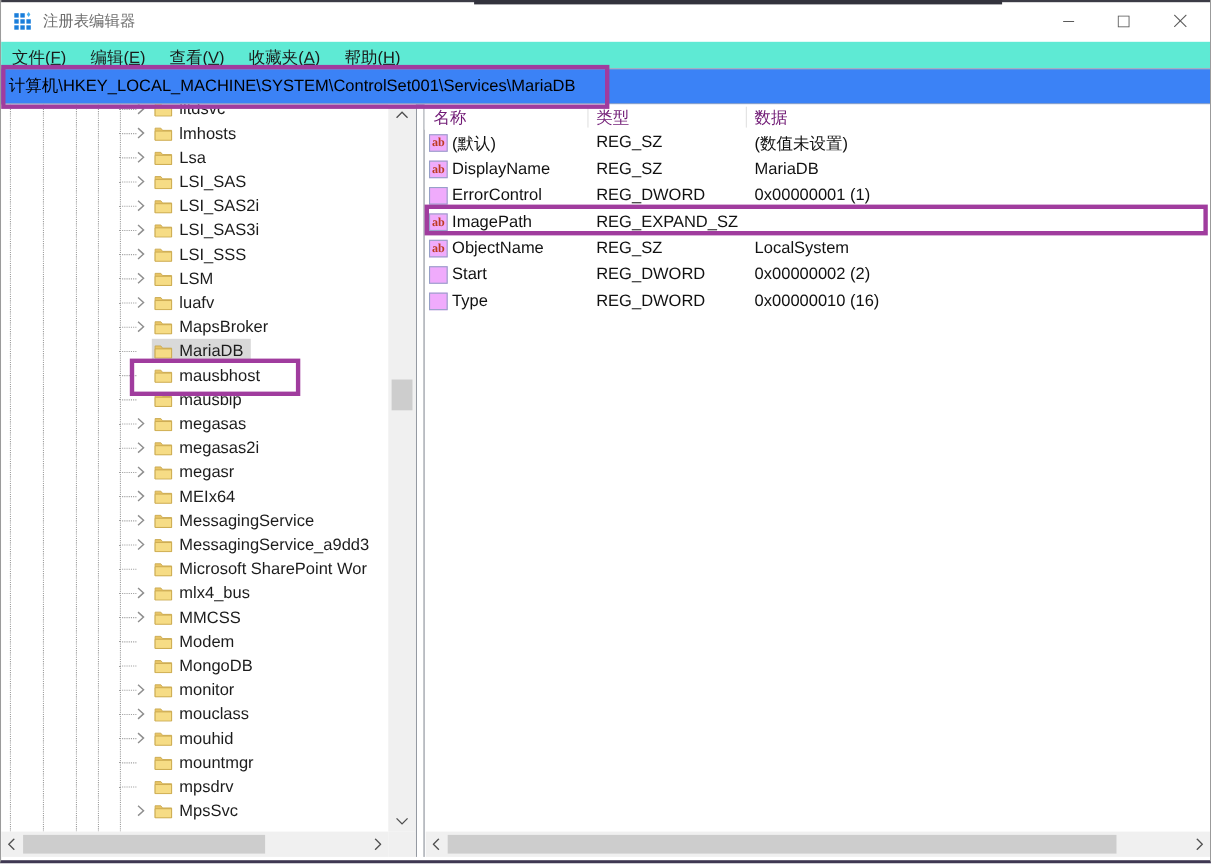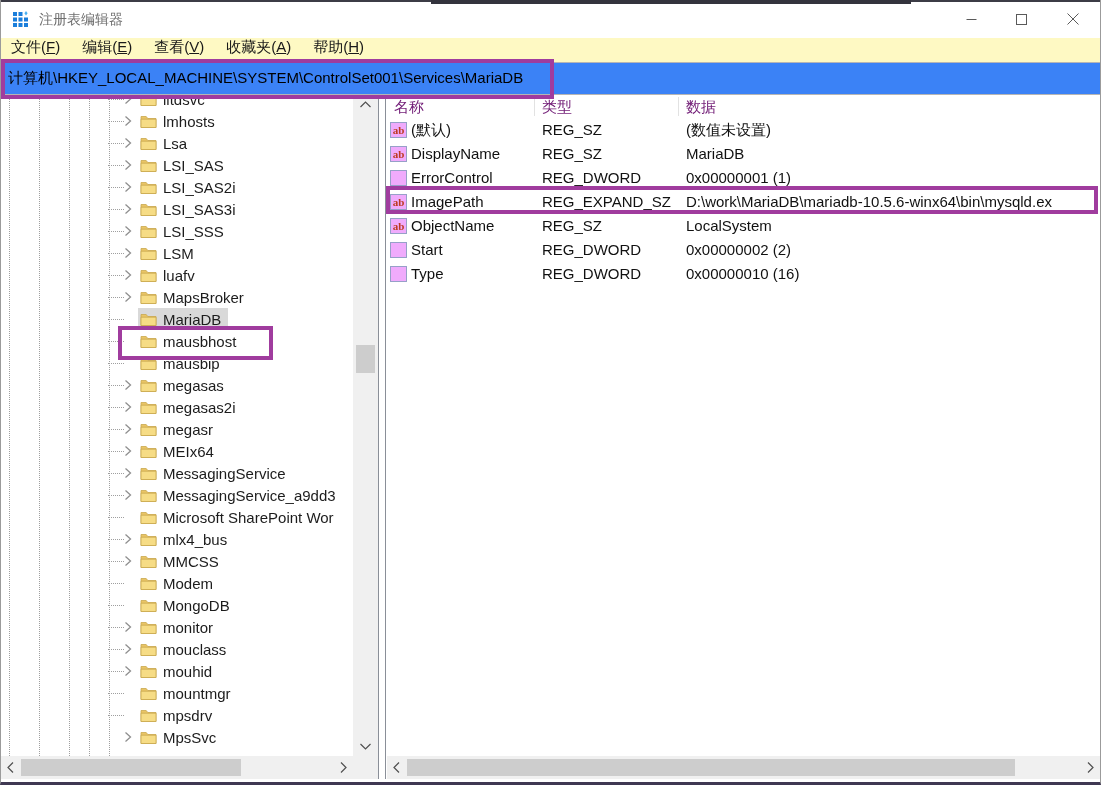--- a/index.html
+++ b/index.html
@@ -11,21 +11,21 @@
   .top-fragment { position:absolute; top:0; left:430px; width:480px; height:4px; background:#33333d; z-index:31; }
 
   
   .titlebar { position:absolute; top:2px; left:0; right:0; height:34px; background:#fff; }
   .app-icon { position:absolute; left:11px; top:9px; width:18px; height:18px; }
   .app-title { position:absolute; left:38px; top:9px; font-size:14px; color:#6e6e6e; }
   .win-btn { position:absolute; top:0; width:50px; height:34px; display:flex; align-items:center; justify-content:center; }
   .btn-min { right:104px; } .btn-max { right:54px; } .btn-close { right:2px; }
 
   
-  .menubar { position:absolute; top:38px; left:0; right:0; height:24px; display:flex; align-items:flex-start; padding-left:10px; gap:22px; background:#fef9c3; }
+  .menubar { position:absolute; top:38px; left:0; right:0; height:24px; display:flex; align-items:flex-end; padding-left:10px; gap:22px; background:#5eead4; }
   .menu-item { color:#1a1a1a; cursor:default; white-space:nowrap; }
   .menu-item u { text-decoration:underline; }
 
   
   .addressbar { position:absolute; top:62px; left:0; width:1101px; height:33px; background:#3b82f6;
                 border-top:1px solid #b5b5b5; border-bottom:1px solid #b5b5b5;
                 display:flex; align-items:center; padding-left:7px; font-size:15px; color:#000; white-space:nowrap; overflow:hidden; }
 
   
   .tree-panel { position:absolute; top:95px; left:0; width:378px; bottom:3px; background:#fff; border-right:1px solid #8a8f98; }
@@ -685,21 +685,20 @@
             <span>110</span>
           </span>
     <span class="cell name">ErrorControl</span>
     <span class="cell type">REG_DWORD</span>
     <span class="cell data">0x00000001 (1)</span>
   </div>
         <div class="list-row">
     <span class="val-icon icon-string">ab</span>
     <span class="cell name">ImagePath</span>
     <span class="cell type">REG_EXPAND_SZ</span>
-    <span class="cell data">D:\work\MariaDB\mariadb-10.5.6-winx64\bin\mysqld.ex</span>
   </div>
         <div class="list-row">
     <span class="val-icon icon-string">ab</span>
     <span class="cell name">ObjectName</span>
     <span class="cell type">REG_SZ</span>
     <span class="cell data">LocalSystem</span>
   </div>
         <div class="list-row">
     <span class="val-icon icon-dword">
             <span>011</span>

